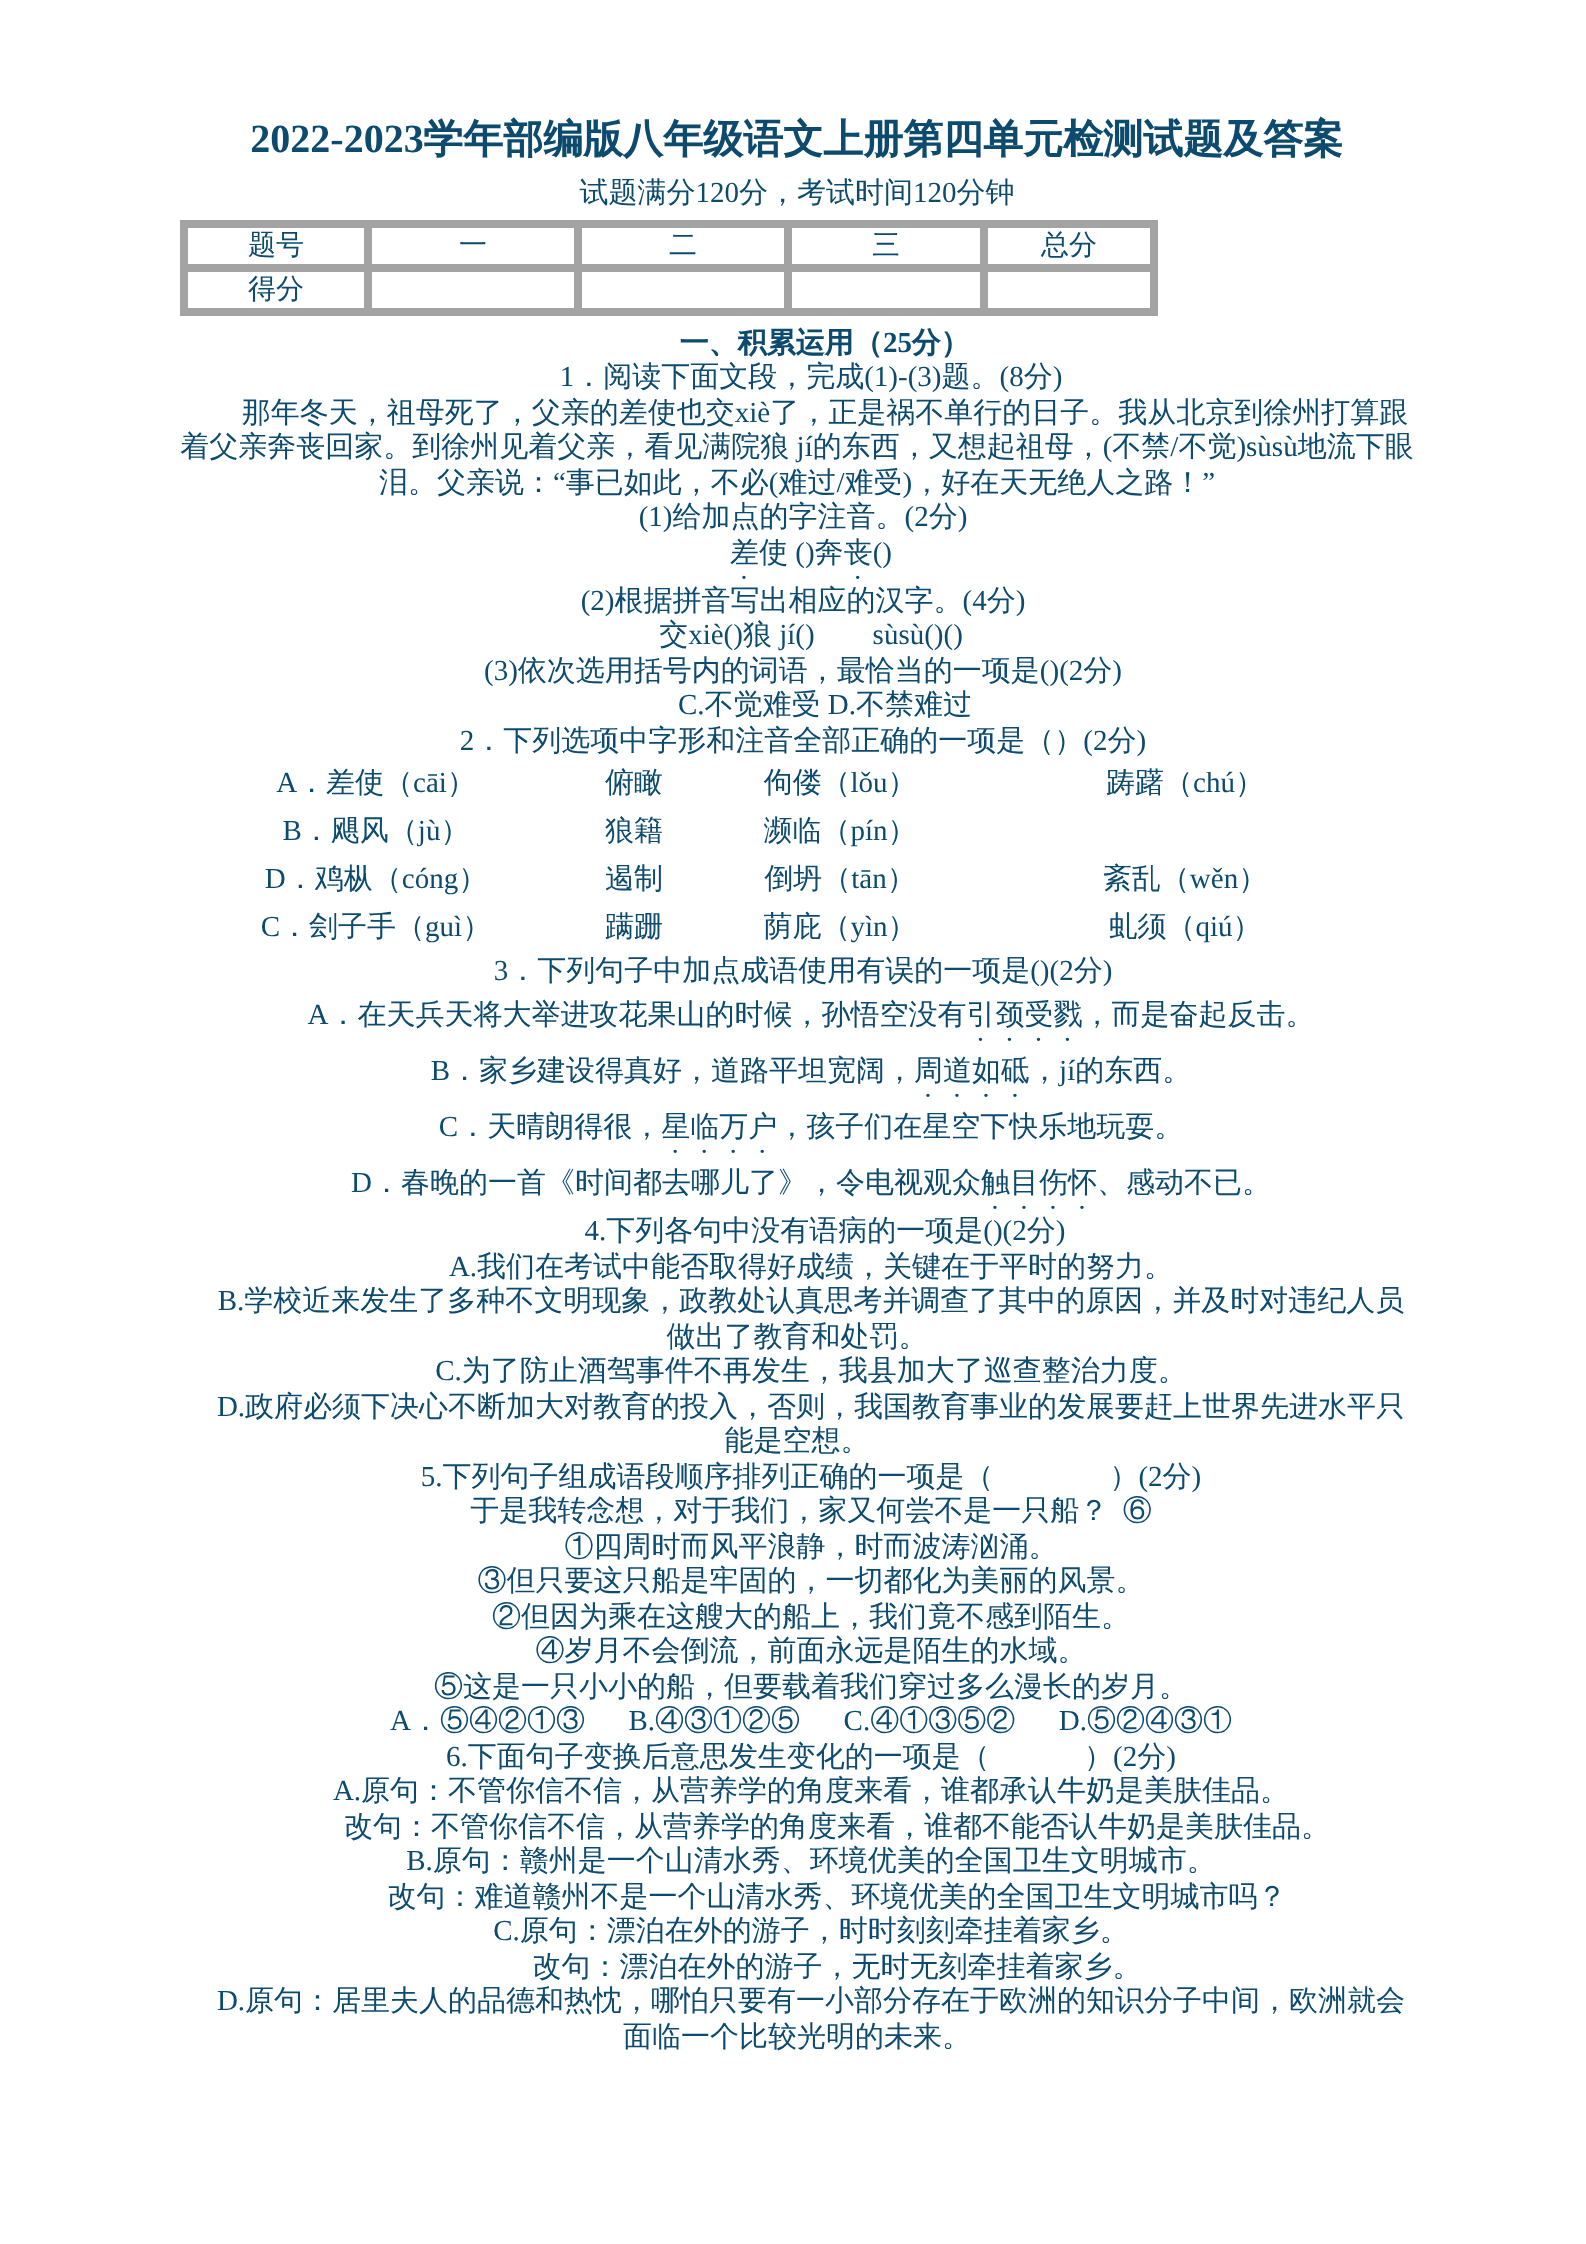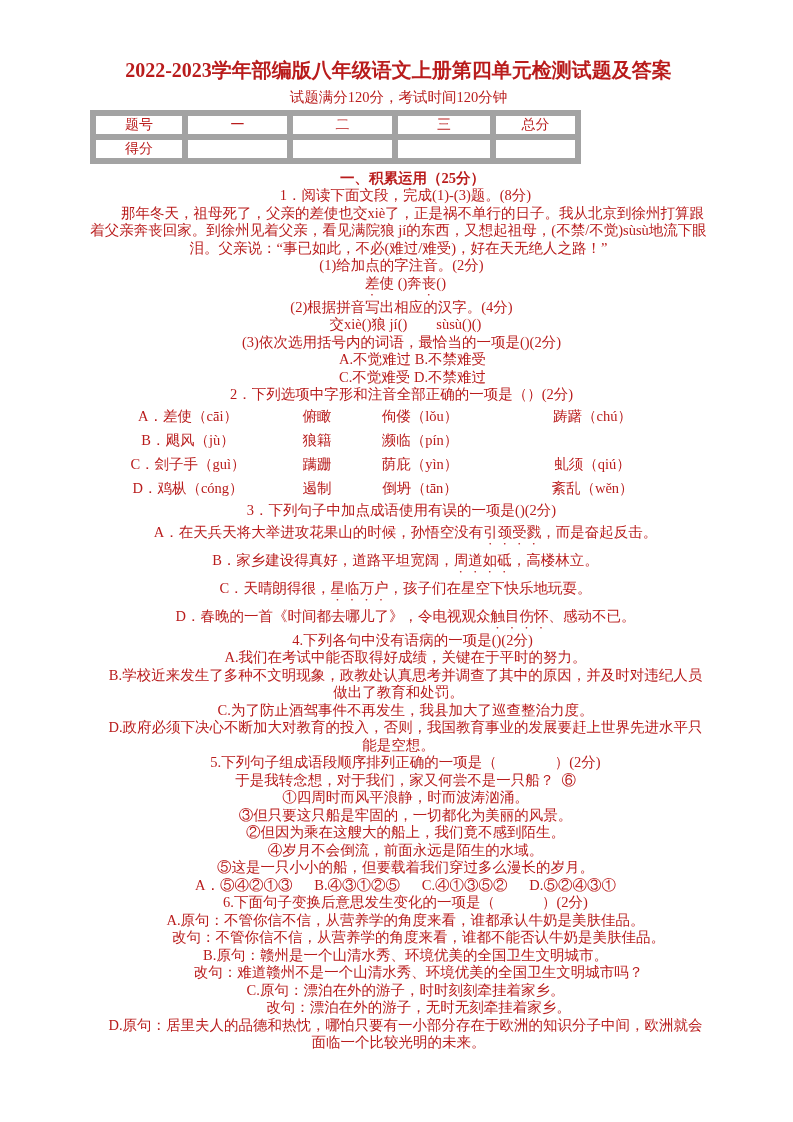--- a/index.html
+++ b/index.html
@@ -1,26 +1,26 @@
 <!DOCTYPE html>
 <html><head>
 <meta charset="utf-8">
 <style>
   * { box-sizing: border-box; }
   html, body { margin:0; padding:0; background:#ffffff; }
   .page {
-    width:793px; height:1122px; background:#ffffff; color:#b91c1c;
+    width:793px; height:1122px; background:#ffffff; color:#0c4a6e;
     font-family:"Liberation Serif","DejaVu Serif",serif;
     font-size:14.5px; padding:58px 86px 0 90px; overflow:hidden;
   }
   p { margin:0; line-height:17.5px; white-space:pre-wrap;text-align:center; }
   .title { font-size:20px; font-weight:bold; text-align:center; line-height:25px; }
   .subtitle { text-align:center; margin-top:6px; }
   table.score { border-collapse:collapse; margin-top:3px; }
-  table.score td { border:6px solid #a3a3a3; height:17px; text-align:center; font-size:14px; padding:0 3px; }
+  table.score td { border:4px solid #a3a3a3; height:17px; text-align:center; font-size:14px; padding:0 3px; }
   .col-qnum { width:92px; } .col-a { width:105px; } .col-b { width:105px; }
   .col-c { width:98px; } .col-total { width:85px; }
   .sec { font-weight:bold; padding-left:28px; margin-top:6px; }
   .passage { text-indent:28px; }
   .ind05 { padding-left:6px; } .ind1 { padding-left:14px; }
   .ind2 { padding-left:28px; } .ind3 { padding-left:40px; }
   .hang { padding-left:0; text-indent:14px; }
   .lh20 { line-height:20px; } .lh24 { line-height:24px; }
   .gap-top { }
   .q2row { display:flex; padding-left:14px; line-height:24px; }
@@ -59,51 +59,50 @@
 
   <p class="sec">一、积累运用（25分）</p>
 
   <p class="ind1">1．阅读下面文段，完成(1)-(3)题。(8分)</p>
   <p class="passage">那年冬天，祖母死了，父亲的差使也交xiè了，正是祸不单行的日子。我从北京到徐州打算跟着父亲奔丧回家。到徐州见着父亲，看见满院狼 jí的东西，又想起祖母，(不禁/不觉)sùsù地流下眼泪。父亲说：“事已如此，不必(难过/难受)，好在天无绝人之路！”</p>
   <p class="ind05">(1)给加点的字注音。(2分)</p>
   <p class="ind1"><span class="em-dot">差</span><span>使 ()奔</span><span class="em-dot">丧</span><span>()</span></p>
   <p class="ind05">(2)根据拼音写出相应的汉字。(4分)</p>
   <p class="ind1">交xiè()狼 jí()        sùsù()()</p>
   <p class="ind05">(3)依次选用括号内的词语，最恰当的一项是()(2分)</p>
-  <p class="ind2">A.不觉难过 B.不禁难受</p>
   <p class="ind2">C.不觉难受 D.不禁难过</p>
 
   <p class="ind05">2．下列选项中字形和注音全部正确的一项是（）(2分)</p>
   <p class="q2row">
     <span class="q2c1">A．差使（cāi）</span>
     <span class="q2c2">俯瞰</span>
     <span class="q2c3">佝偻（lǒu）</span>
     <span class="q2c4">踌躇（chú）</span>
   </p>
   <p class="q2row">
     <span class="q2c1">B．飓风（jù）</span>
     <span class="q2c2">狼籍</span>
     <span class="q2c3">濒临（pín）</span>
   </p>
   <p class="q2row">
+    <span class="q2c1">D．鸡枞（cóng）</span>
+    <span class="q2c2">遏制</span>
+    <span class="q2c3">倒坍（tān）</span>
+    <span class="q2c4">紊乱（wěn）</span>
+  </p>
+  <p class="q2row">
     <span class="q2c1">C．刽子手（guì）</span>
     <span class="q2c2">蹒跚</span>
     <span class="q2c3">荫庇（yìn）</span>
     <span class="q2c4">虬须（qiú）</span>
   </p>
-  <p class="q2row">
-    <span class="q2c1">D．鸡枞（cóng）</span>
-    <span class="q2c2">遏制</span>
-    <span class="q2c3">倒坍（tān）</span>
-    <span class="q2c4">紊乱（wěn）</span>
-  </p>
 
   <p class="ind05 lh20">3．下列句子中加点成语使用有误的一项是()(2分)</p>
   <p class="ind1 lh24"><span>A．在天兵天将大举进攻花果山的时候，孙悟空没有</span><span class="em-dot">引颈受戮</span><span>，而是奋起反击。</span></p>
-  <p class="ind1 lh24"><span>B．家乡建设得真好，道路平坦宽阔，</span><span class="em-dot">周道如砥</span><span>，高楼林立。</span></p>
+  <p class="ind1 lh24"><span>B．家乡建设得真好，道路平坦宽阔，</span><span class="em-dot">周道如砥</span><span>，jí的东西。</span></p>
   <p class="ind1 lh24"><span>C．天晴朗得很，</span><span class="em-dot">星临万户</span><span>，孩子们在星空下快乐地玩耍。</span></p>
   <p class="ind1 lh24"><span>D．春晚的一首《时间都去哪儿了》，令电视观众</span><span class="em-dot">触目伤怀</span><span>、感动不已。</span></p>
 
   <p class="ind2 gap-top">4.下列各句中没有语病的一项是()(2分)</p>
   <p class="ind1">A.我们在考试中能否取得好成绩，关键在于平时的努力。</p>
   <p class="hang">B.学校近来发生了多种不文明现象，政教处认真思考并调查了其中的原因，并及时对违纪人员做出了教育和处罚。</p>
   <p class="ind1">C.为了防止酒驾事件不再发生，我县加大了巡查整治力度。</p>
   <p class="hang">D.政府必须下决心不断加大对教育的投入，否则，我国教育事业的发展要赶上世界先进水平只能是空想。</p>
 
   <p class="ind1">5.下列句子组成语段顺序排列正确的一项是（                ）(2分)</p>

